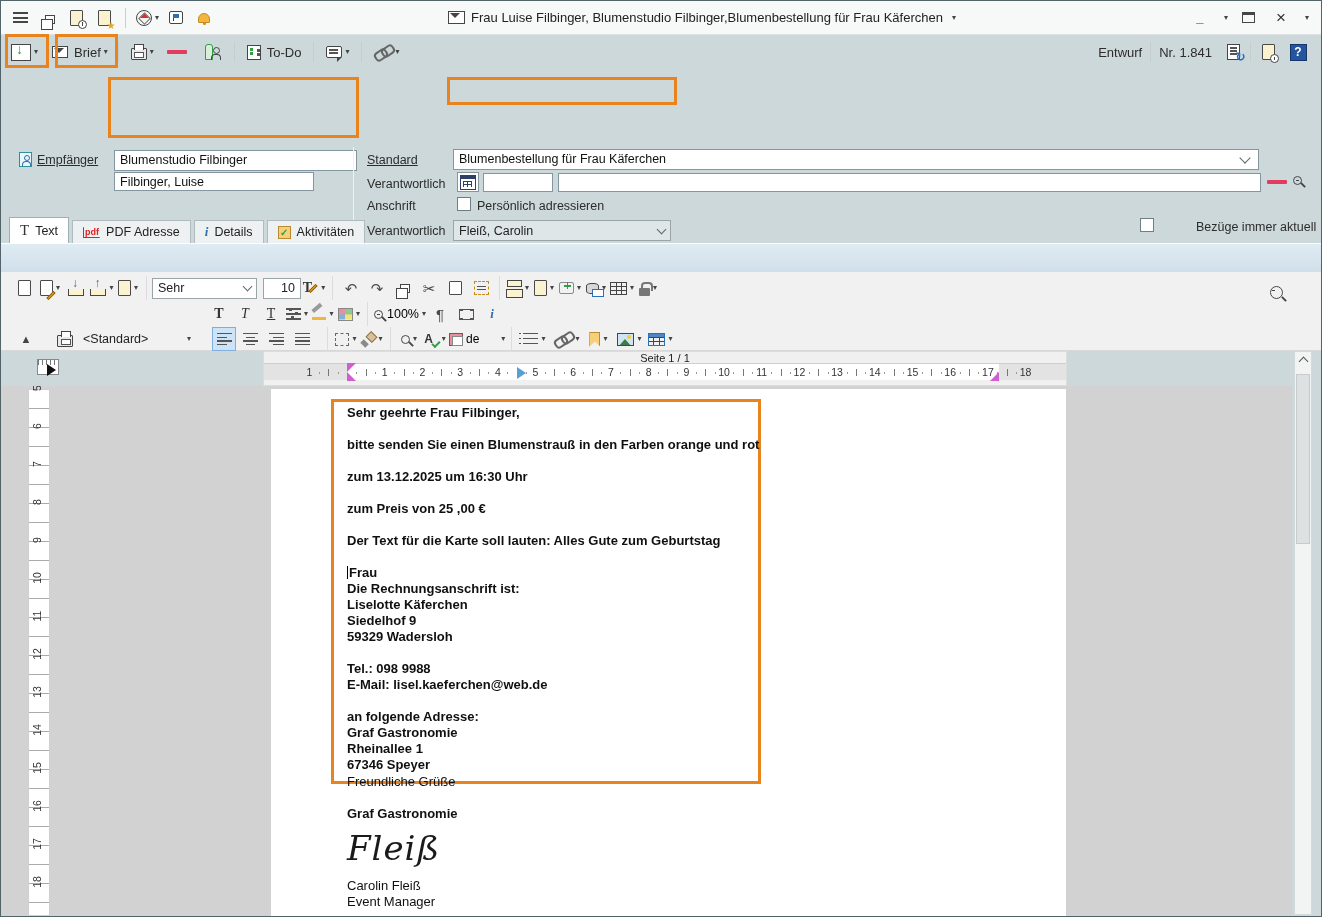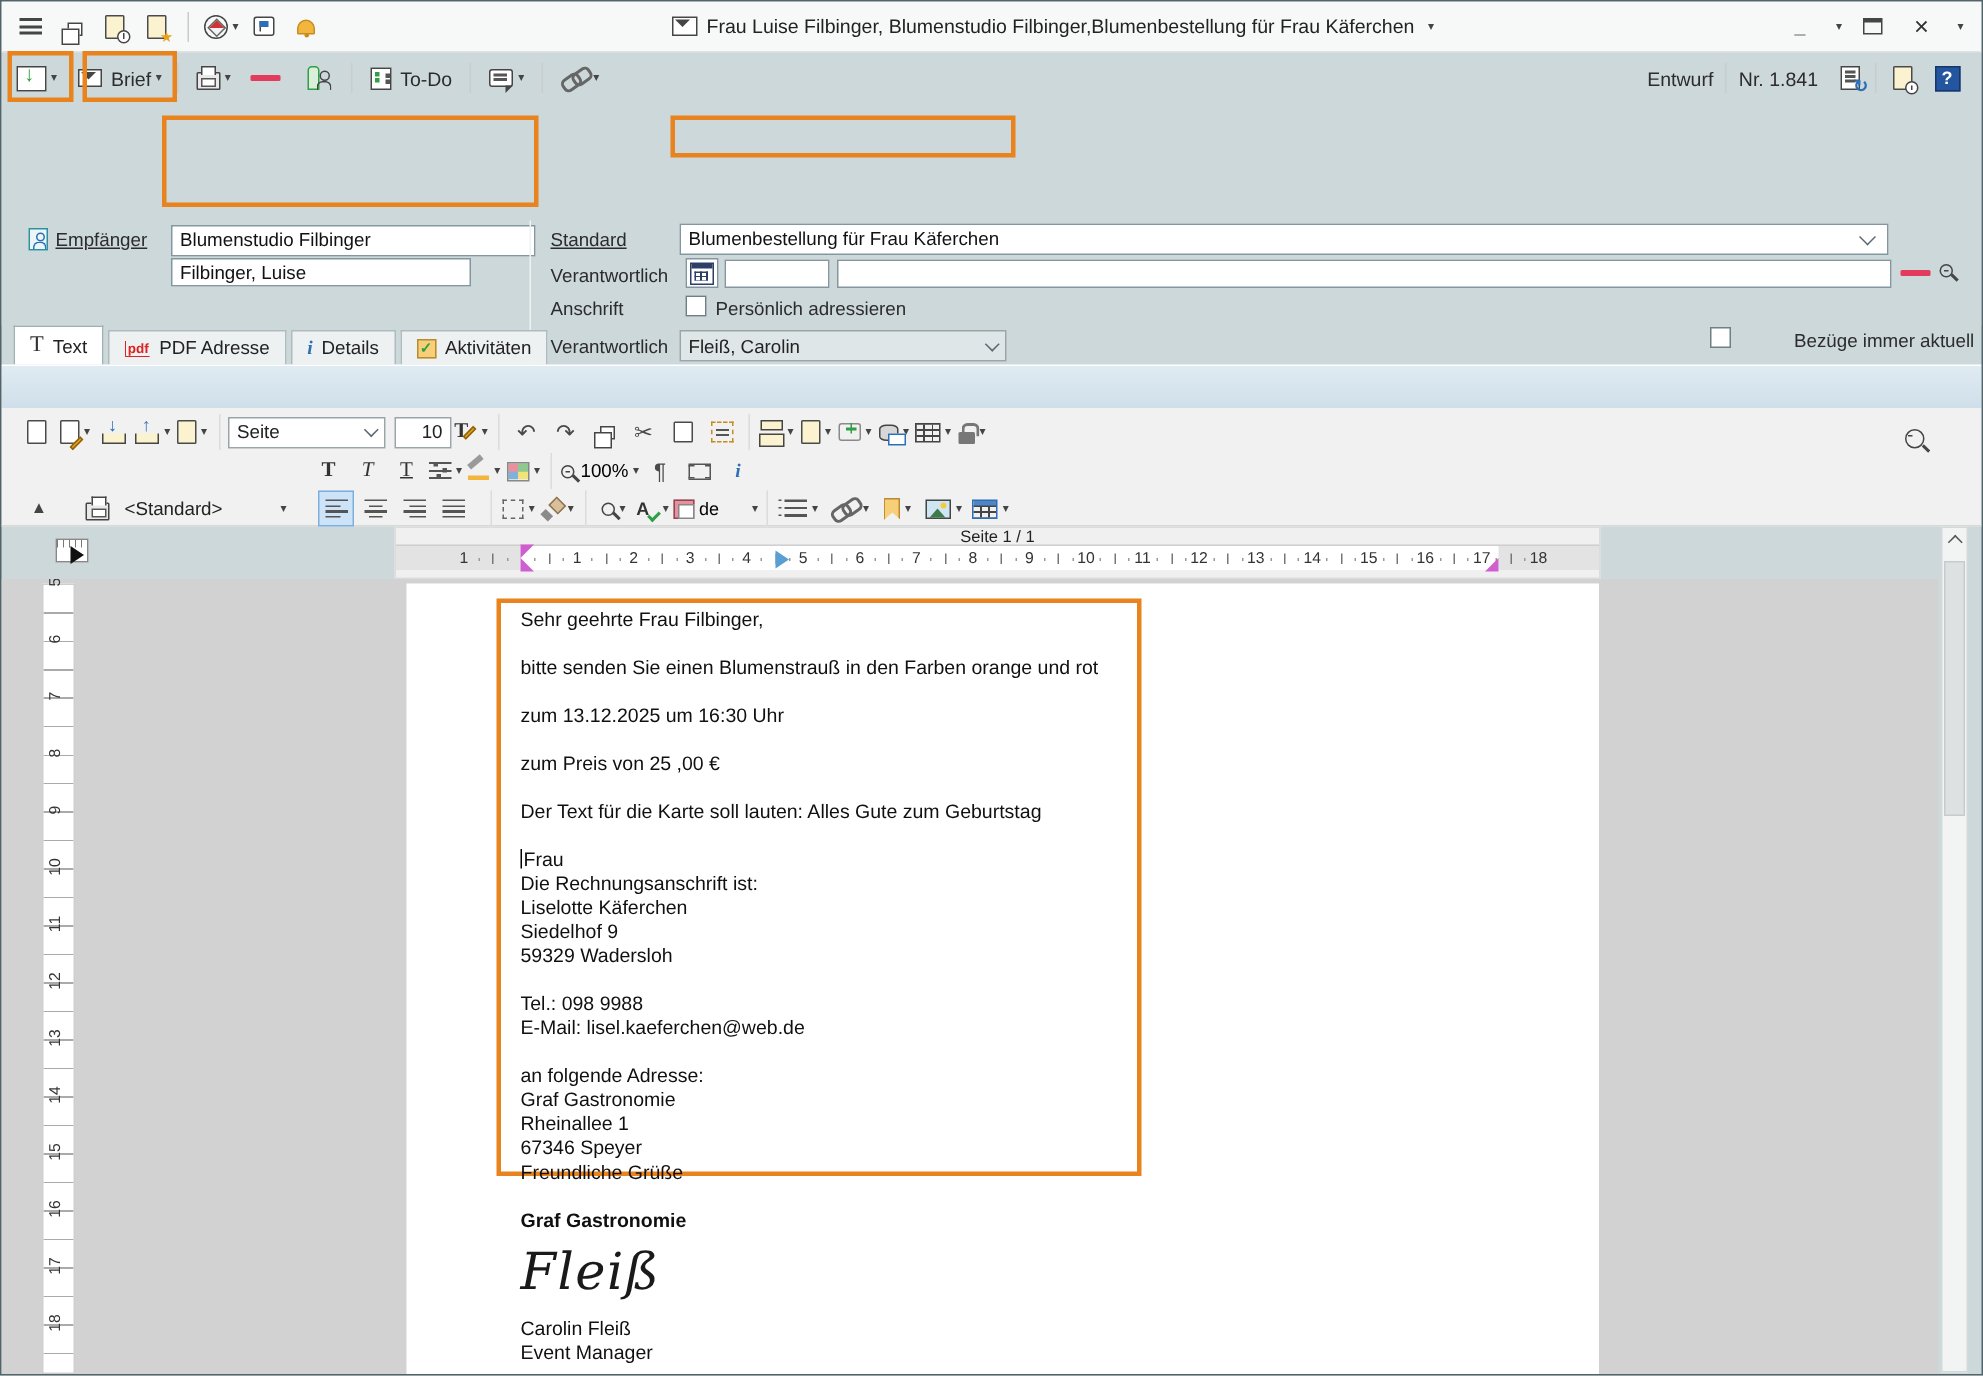--- a/index.html
+++ b/index.html
@@ -379,21 +379,21 @@
             <span class="ar">↑</span>
           </span>
           <span class="caret">▾</span>
         </span>
       <span class="ebtn">
           <span class="ic ic-doc"></span>
           <span class="caret">▾</span>
         </span>
       <span class="gdiv"></span>
       <span class="combo" style="width:105px;">
-          <span>Seite</span>
+          <span>Sehr</span>
           <span class="cchev"></span>
         </span>
       <span class="combo" style="width:38px;margin-left:6px;justify-content:flex-end;">
           <span>10</span>
         </span>
       <span class="ebtn">
           <span class="tletter">T</span>
           <span class="ic-pencil" style="position:static;display:inline-block;margin-left:-4px;"></span>
           <span class="caret">▾</span>
         </span>
@@ -675,21 +675,21 @@
         <span class="vnum" style="top: 218px;">11</span>
         <span class="vnum" style="top: 256px;">12</span>
         <span class="vnum" style="top: 294px;">13</span>
         <span class="vnum" style="top: 332px;">14</span>
         <span class="vnum" style="top: 370px;">15</span>
         <span class="vnum" style="top: 408px;">16</span>
         <span class="vnum" style="top: 446px;">17</span>
         <span class="vnum" style="top: 484px;">18</span>
       </div>
     <div class="page">
-      <div class="letterbox" id="block1" style="border-color: rgb(232, 131, 29);">
+      <div class="letterbox" id="block1" style="border-color: rgb(232, 131, 29); font-weight: bold;">
           <div class="ln">Sehr geehrte Frau Filbinger,</div>
           <div class="ln">&nbsp;</div>
           <div class="ln">bitte senden Sie einen Blumenstrauß in den Farben orange und rot</div>
           <div class="ln">&nbsp;</div>
           <div class="ln">zum 13.12.2025 um 16:30 Uhr</div>
           <div class="ln">&nbsp;</div>
           <div class="ln">zum Preis von 25 ,00 €</div>
           <div class="ln">&nbsp;</div>
           <div class="ln">Der Text für die Karte soll lauten: Alles Gute zum Geburtstag</div>
           <div class="ln">&nbsp;</div>

